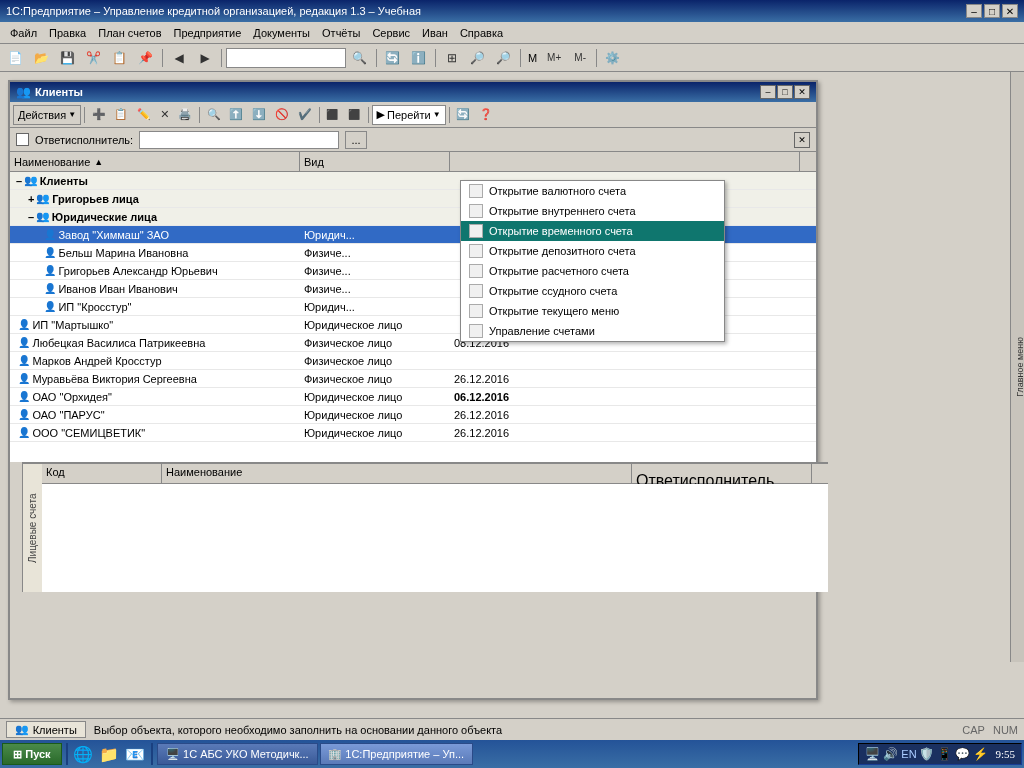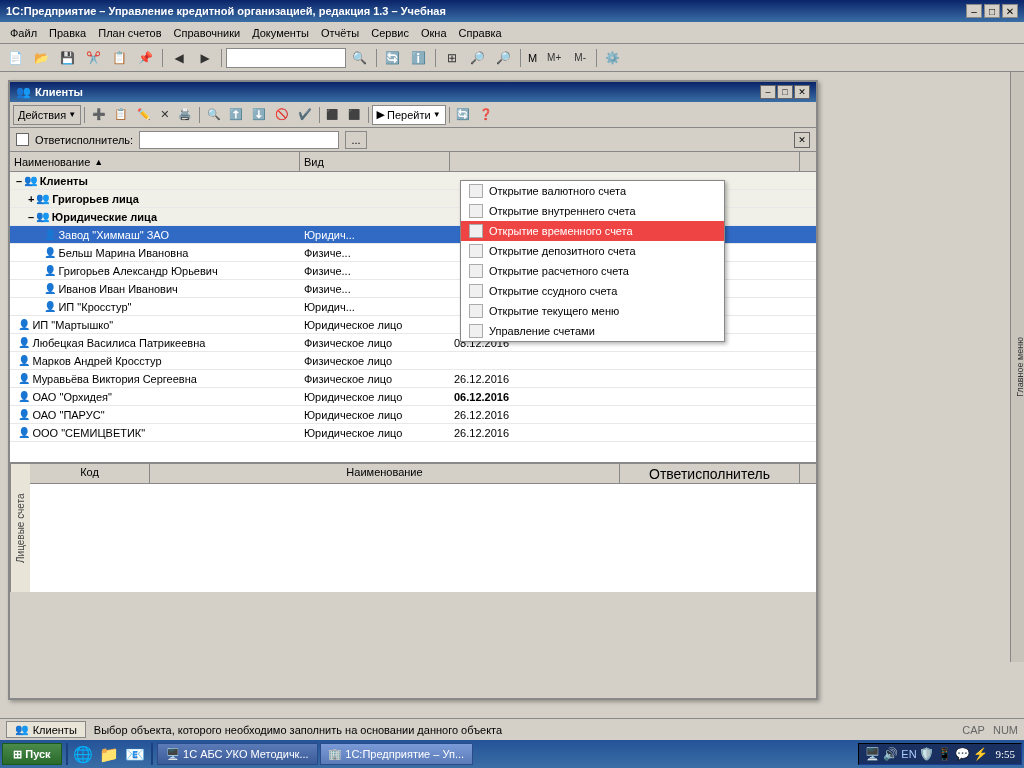--- a/index.html
+++ b/index.html
@@ -16,21 +16,21 @@
     
     .title-bar {
       background: linear-gradient(to bottom, #0a246a, #3a6ea5);
       color: white;
       padding: 3px 6px;
       display: flex;
       align-items: center;
       justify-content: space-between;
       height: 22px;
     }
-    .title-bar-text { font-size: 11px; font-weight: bold; text-align: center; }
+    .title-bar-text { font-size: 11px; font-weight: normal; text-align: center; }
     .title-bar-buttons { display: flex; gap: 2px; }
     .title-bar-btn {
       width: 16px; height: 14px;
       background: #d4d0c8;
       border: 1px solid #888;
       font-size: 10px;
       display: flex; align-items: center; justify-content: center;
       cursor: pointer; color: #000;
     }
 
@@ -232,38 +232,37 @@
       z-index: 100;
     }
     .drop-item {
       display: flex;
       align-items: center;
       padding: 3px 8px;
       font-size: 11px;
       cursor: pointer;
       gap: 6px;
     }
-    .drop-item.highlighted { background: #ef4444; color: white; }
+    .drop-item.highlighted { background: #0f766e; color: white; }
     .drop-item-icon {
       width: 16px; height: 16px;
       border: 1px solid #888;
       background: white;
       display: flex; align-items: center; justify-content: center;
       flex-shrink: 0;
     }
 
     
     .bottom-panel {
       position: absolute;
-      bottom: 0; left: 0; right: 0;
+      bottom: 0; left: 12px; right: 0;
       height: 120px;
       background: #d4d0c8;
       border-top: 2px solid #888;
       display: flex;
-      text-align: center;
     }
     .side-label {
       writing-mode: vertical-rl;
       transform: rotate(180deg);
       width: 20px;
       background: #e8e4d8;
       border-right: 1px solid #888;
       font-size: 10px;
       display: flex; align-items: center; justify-content: center;
       color: #444;
@@ -393,25 +392,25 @@
     <div class="title-bar-btn">–</div>
     <div class="title-bar-btn">□</div>
     <div class="title-bar-btn">✕</div>
   </div>
 </div>
 
 <div class="menu-bar">
   <span class="menu-item">Файл</span>
   <span class="menu-item">Правка</span>
   <span class="menu-item">План счетов</span>
-  <span class="menu-item">Справочники</span>
+  <span class="menu-item">Предприятие</span>
   <span class="menu-item">Документы</span>
   <span class="menu-item">Отчёты</span>
   <span class="menu-item">Сервис</span>
-  <span class="menu-item">Окна</span>
+  <span class="menu-item">Иван</span>
   <span class="menu-item">Справка</span>
 </div>
 
 <div class="toolbar">
   <button class="tb-btn">📄</button>
   <button class="tb-btn">📂</button>
   <button class="tb-btn">💾</button>
   <button class="tb-btn">✂️</button>
   <button class="tb-btn">📋</button>
   <button class="tb-btn">📌</button>
@@ -652,21 +651,21 @@
         </div>
       </div>
     </div>
 
     <div class="bottom-panel" style="position:relative; height:130px; bottom:auto; border-top:2px solid #888; display:flex;">
       <div class="side-label" style="writing-mode:vertical-rl; transform:rotate(180deg); width:20px; background:#e8e4d8; border-right:1px solid #888; font-size:10px; display:flex; align-items:center; justify-content:center; color:#444;">Лицевые счета</div>
       <div class="bottom-table-area">
         <div class="bottom-col-headers" style="display:flex; background:#d4d0c8; border-bottom:1px solid #888; height:20px;">
           <div class="bottom-col-header" style="width:120px; border-right:1px solid #888; padding:2px 4px; font-size:11px;">Код</div>
           <div class="bottom-col-header" style="flex:1; border-right:1px solid #888; padding:2px 4px; font-size:11px;">Наименование</div>
-          <div class="bottom-col-header" style="width:180px; padding:2px 4px; font-size:14px;">Ответисполнитель</div>
+          <div class="bottom-col-header" style="width:180px; padding:8px 4px; font-size:16px;">Ответисполнитель</div>
           <div style="width:16px;"></div>
         </div>
         <div class="bottom-body" style="flex:1; background:white; height:100px;"></div>
       </div>
     </div>
 
     <div class="dropdown-menu" style="position:absolute; top:98px; left:450px; width:265px; background:white; border:1px solid #888; box-shadow:2px 2px 4px rgba(0,0,0,0.3); z-index:200;">
 
       <div>
         <div class="drop-item">

